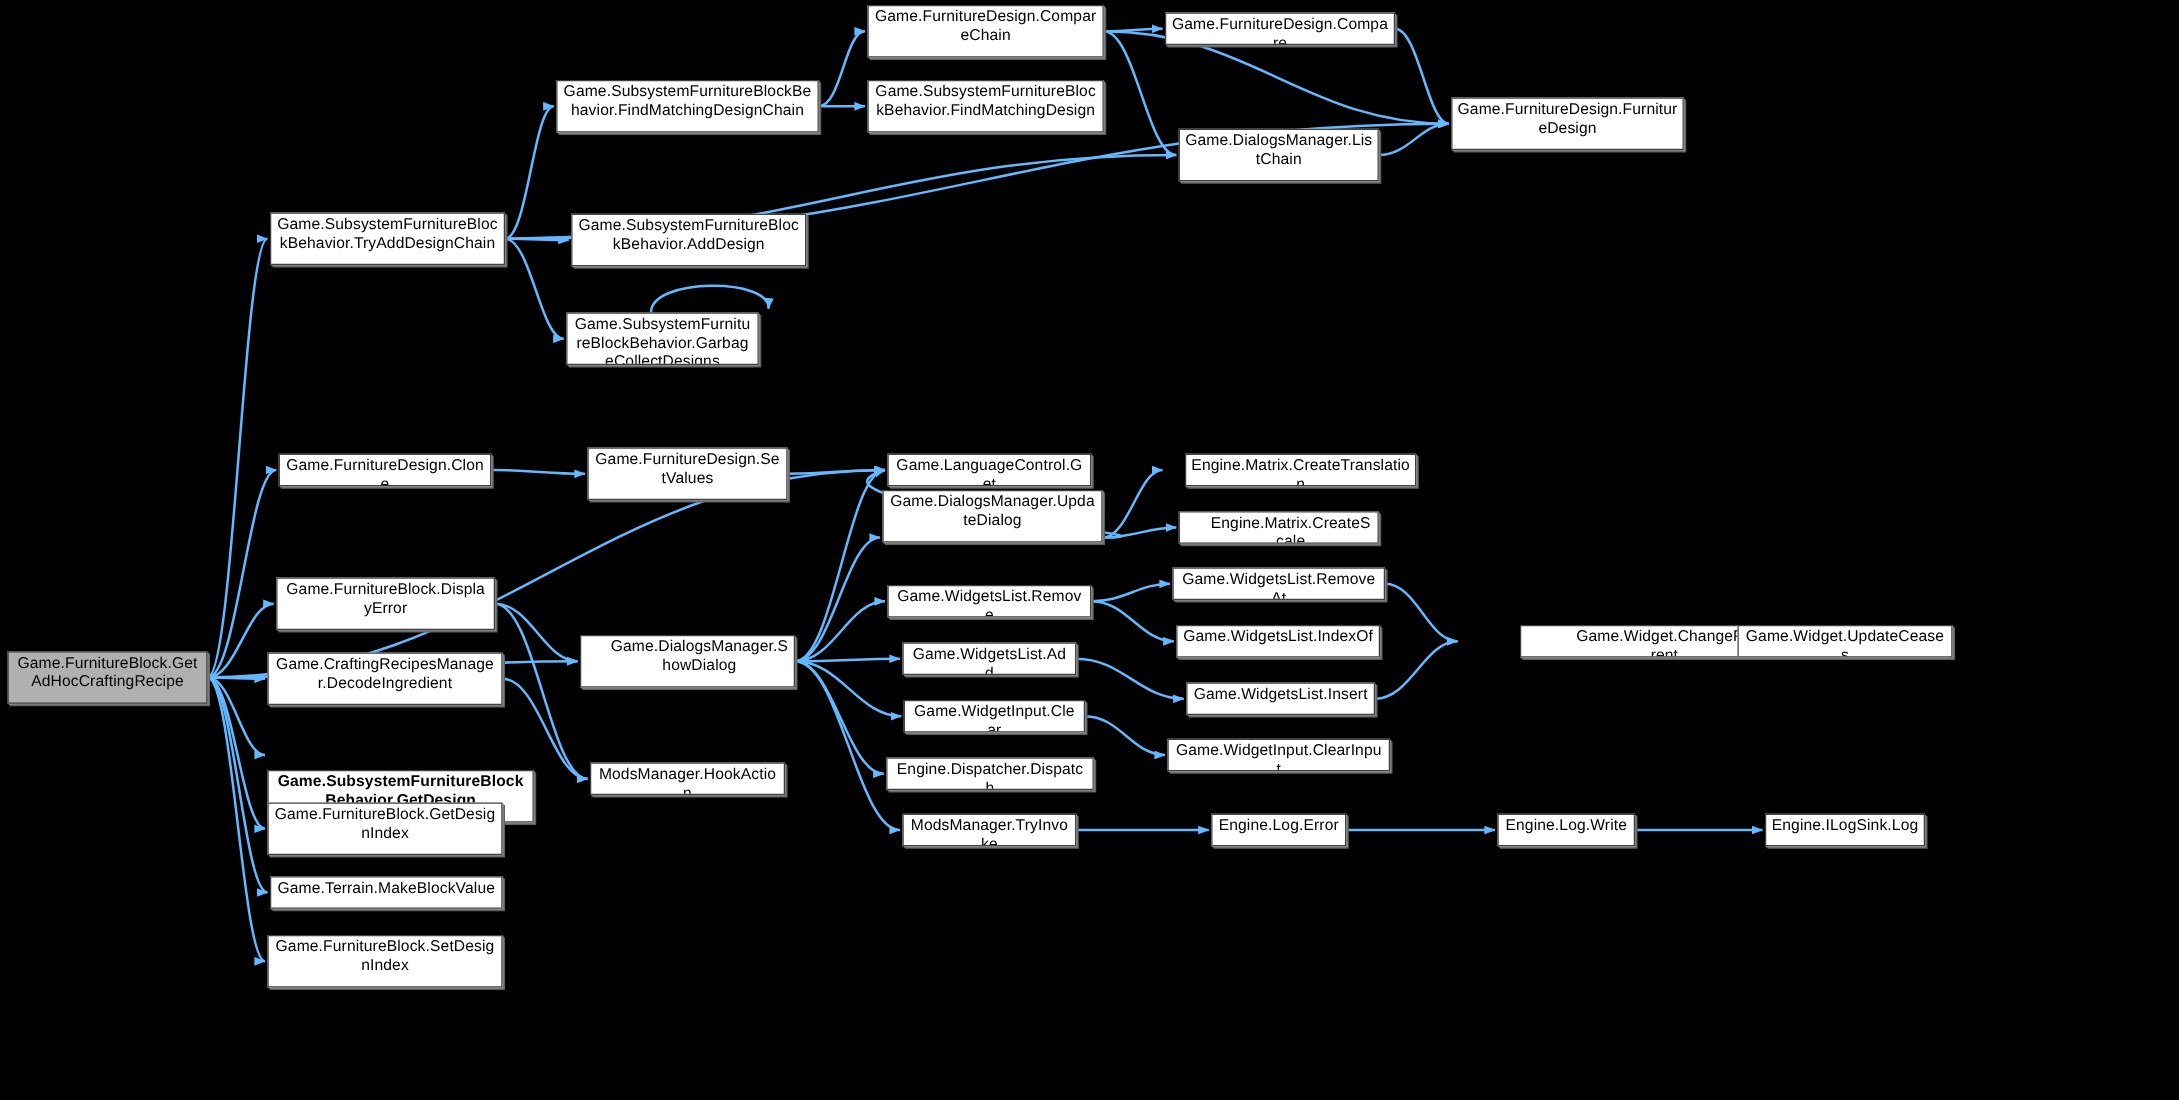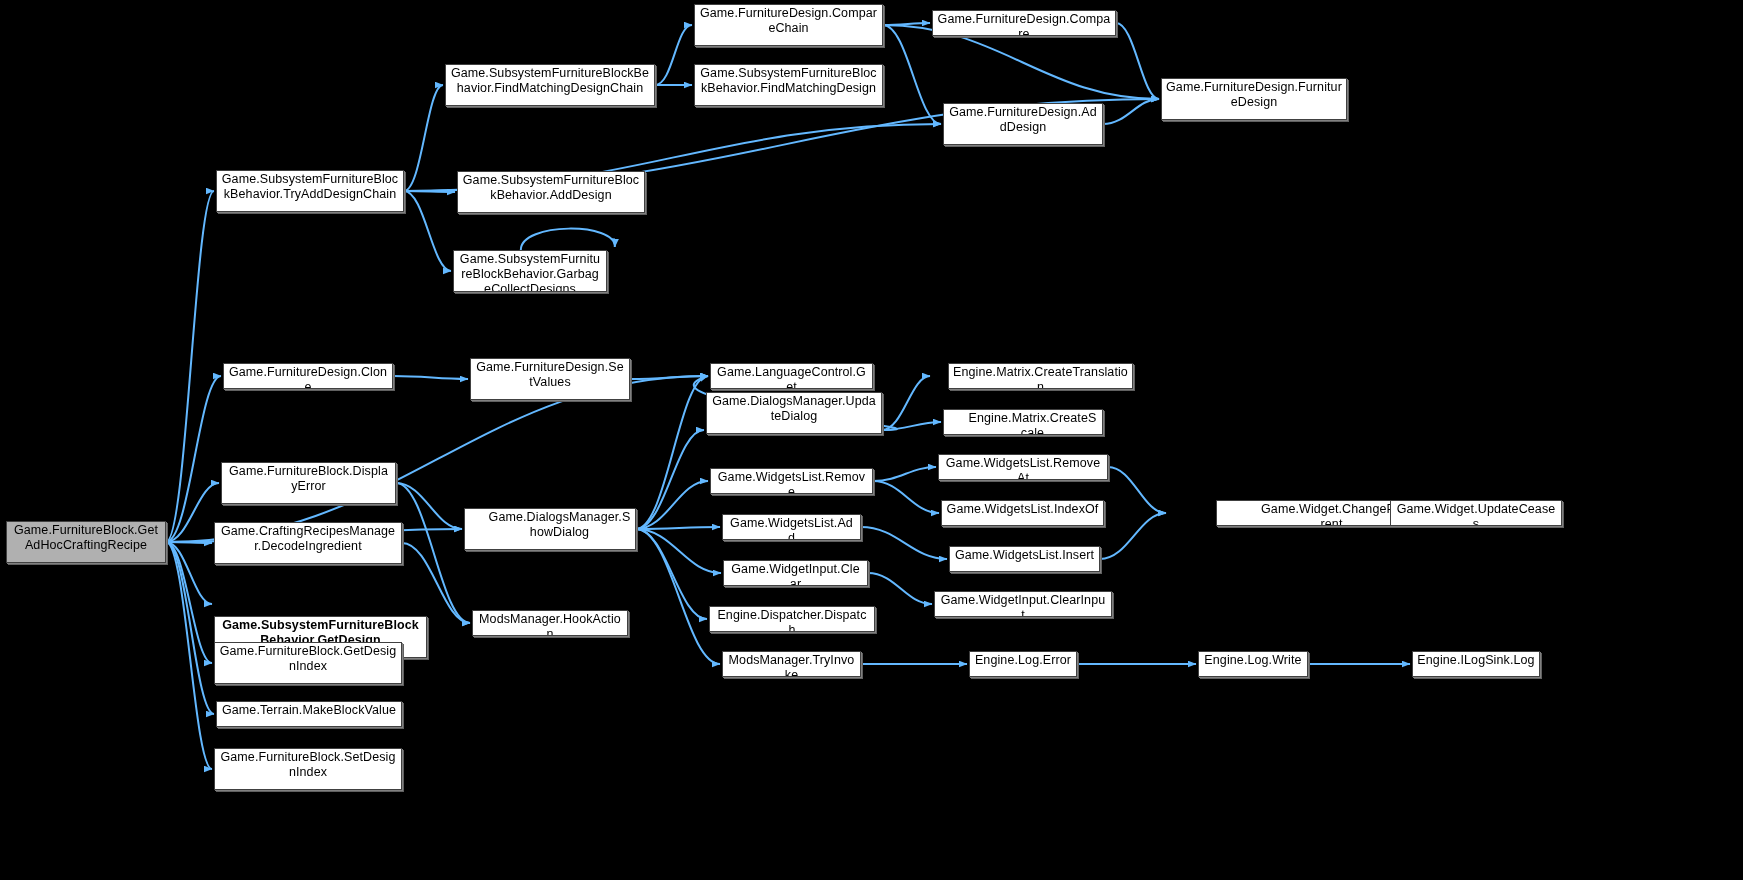--- a/index.html
+++ b/index.html
@@ -124,21 +124,21 @@
       <div class="node" style="left: 694px; top: 4px; width: 189px; height: 42px;">
         <span>Game.FurnitureDesign.CompareChain</span>
       </div>
       <div class="node" style="left: 932px; top: 10px; width: 184px; height: 26px;">
         <span>Game.FurnitureDesign.Compare</span>
       </div>
       <div class="node" style="left: 694px; top: 64px; width: 189px; height: 42px;">
         <span>Game.SubsystemFurnitureBlockBehavior.FindMatchingDesign</span>
       </div>
       <div class="node" style="left: 943px; top: 103px; width: 160px; height: 42px;">
-        <span>Game.FurnitureDesign.AddDesign</span>
+        <span>Game.DialogsManager.ListChain</span>
       </div>
       <div class="node" style="left: 1161px; top: 78px; width: 186px; height: 42px;">
         <span>Game.FurnitureDesign.FurnitureDesign</span>
       </div>
       <div class="node" style="left: 457px; top: 171px; width: 188px; height: 42px;">
         <span>Game.SubsystemFurnitureBlockBehavior.AddDesign</span>
       </div>
       <div class="node" style="left: 453px; top: 250px; width: 154px; height: 42px;">
         <span>Game.SubsystemFurnitureBlockBehavior.GarbageCollectDesigns</span>
       </div>

